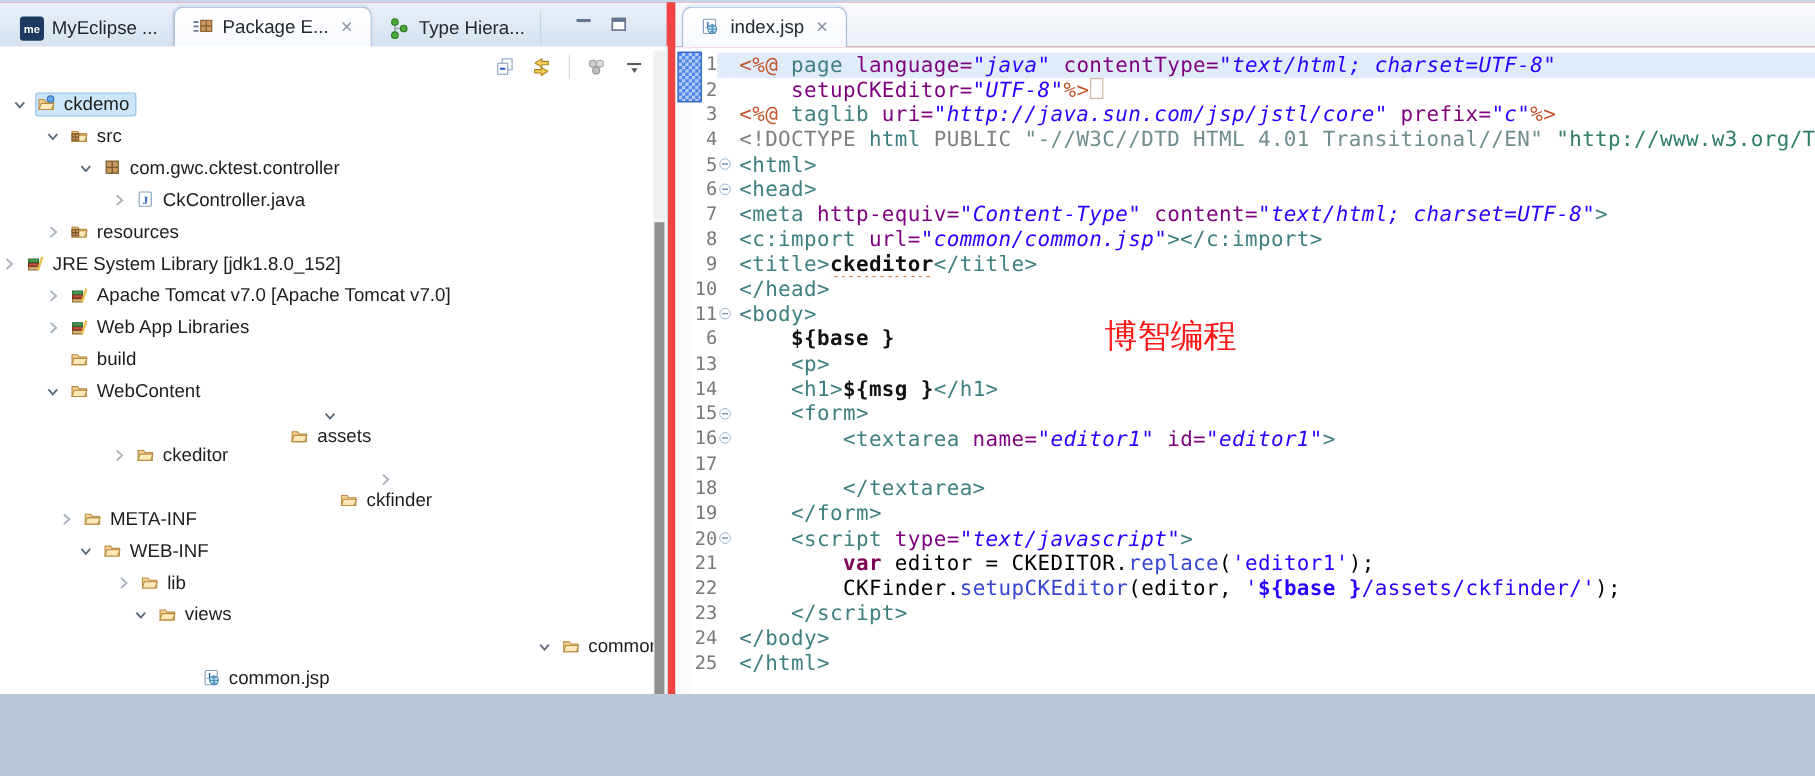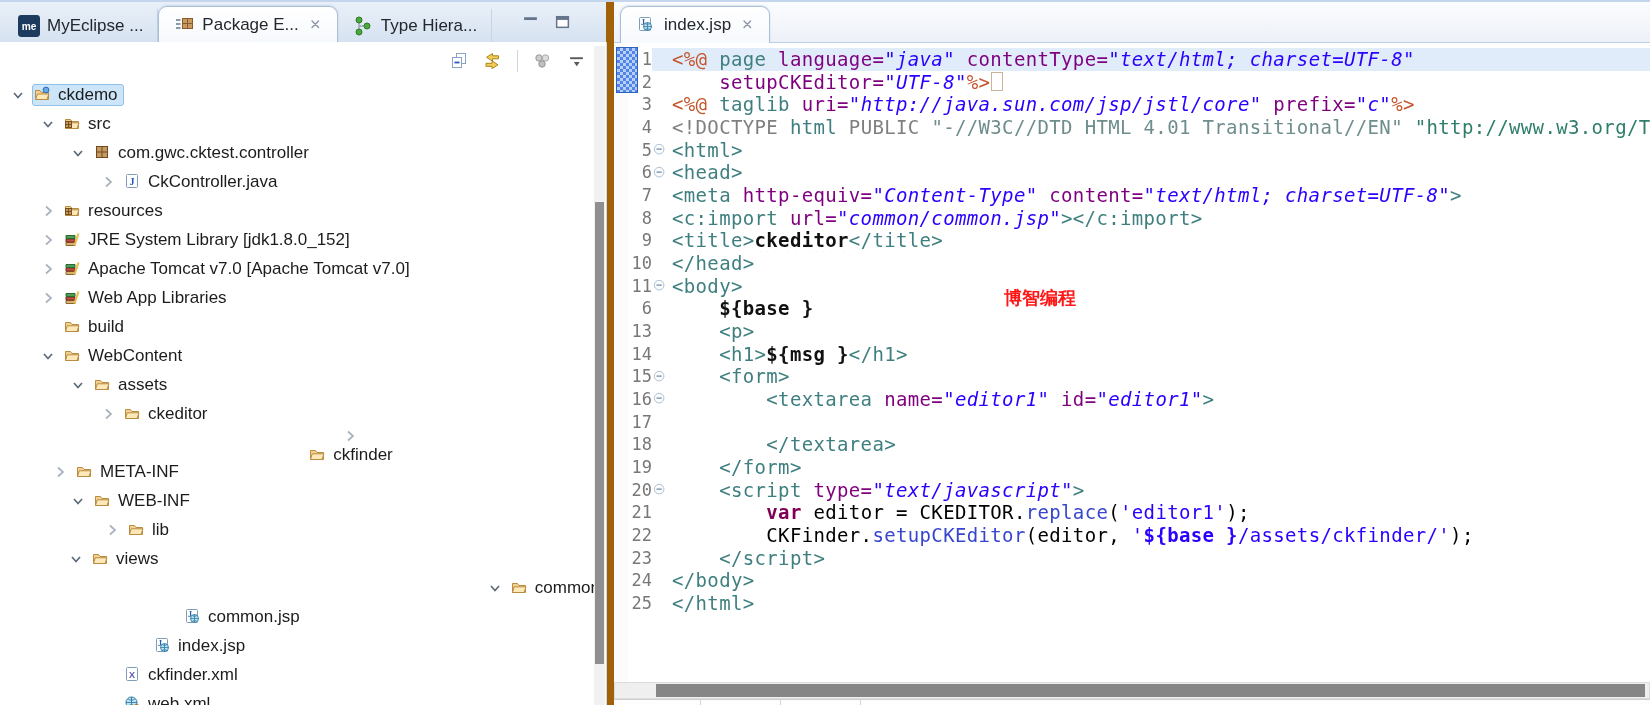--- a/index.html
+++ b/index.html
@@ -1,17 +1,17 @@
 <!DOCTYPE html>
 <html><head>
 <meta charset="utf-8">
 <style>
   html,body{margin:0;padding:0;background:#b9c6d8;}
-  .app{position:relative;width:1650px;height:705px;overflow:hidden;
-       background:#a16207;font-family:"Liberation Sans",sans-serif;
+  .app{position:relative;width:1650px;height:631px;overflow:hidden;
+       background:#ef4444;font-family:"Liberation Sans",sans-serif;
        border-top:2px solid #c3d6ec;box-sizing:border-box;}
   
   .tabbar{position:absolute;top:0;left:0;right:0;height:40px;
           background:linear-gradient(#eaf0f8,#d6e2f1);
           border-bottom:1px solid #bccfe4;display:flex;align-items:flex-end;}
   .etabbar{background:linear-gradient(#fbfcfe,#edf1f8);}
   .tab{display:flex;align-items:center;gap:7px;height:33px;padding:0 14px;
        font-size:17px;color:#23272e;border-right:1px solid #c5d4e6;white-space:nowrap;}
   .tab.active{background:linear-gradient(#ffffff,#f6f9fd);
        border:1px solid #a9bfd8;border-bottom:none;border-radius:9px 9px 0 0;
@@ -56,21 +56,21 @@
   .tk-d{color:#c4562e;} .tk-t{color:#3f7f7f;} .tk-a{color:#7f007f;}
   .tk-v{color:#2a00ff;font-style:italic;} .tk-g{color:#7f7f7f;}
   .tk-pu{color:#6f8d8d;} .tk-sy{color:#2f7d6b;} .tk-p{color:#000;}
   .tk-el{color:#111;font-weight:bold;} .tk-k{color:#7f0055;font-weight:bold;}
   .tk-f{color:#3746ce;} .tk-s{color:#2a00ff;} .tk-sb{color:#2a00ff;font-weight:bold;}
   .tk-bw{color:#111;font-weight:bold;text-decoration:underline;text-decoration-style:wavy;
          text-decoration-color:#d2712e;text-underline-offset:4px;text-decoration-thickness:1px;}
   .cbox{display:inline-block;width:10px;height:17px;border:1px solid #c9b39a;
         vertical-align:-2px;margin-left:1px;}
   .wmark{position:absolute;left:390px;top:246px;color:#ff1616;z-index:5;line-height:1.1;}
-  .wm1{font-size:18px;font-weight:bold;} .wm2{font-size:29px;}
+  .wm1{font-size:30px;} .wm2{font-size:29px;}
   .hscroll{position:absolute;left:0;top:680px;width:1036px;height:17px;background:#efefef;
            border:1px solid #dcdcdc;box-sizing:border-box;}
   .hthumb{position:absolute;left:41px;top:1px;height:13px;width:989px;background:#868686;}
   .bstrip{position:absolute;left:0;top:697px;width:1036px;height:8px;background:#fdfdfd;
           border-top:1px solid #cfcfcf;display:flex;}
   .bstrip i{display:block;width:1px;height:8px;background:#cfd6df;}
   .bstrip i:nth-child(1){margin-left:86px;} .bstrip i:nth-child(2){margin-left:79px;}
   .bstrip i:nth-child(3){margin-left:79px;}
 </style>
 </head>
@@ -260,21 +260,21 @@
                   <g stroke="#7a4f1e">
                     <rect x="1.5" y="6.5" width="6" height="6" fill="#c89a62"></rect>
                     <line x1="4.5" y1="6.5" x2="4.5" y2="12.5"></line>
                     <line x1="1.5" y1="9.5" x2="7.5" y2="9.5"></line>
                   </g>
                 </svg>
               </span>
               <span>resources</span>
             </span>
           </div>
-          <div class="trow" style="padding-left: 40px;">
+          <div class="trow" style="">
             <span class="chev">
               <svg width="16" height="16" viewBox="0 0 16 16" xmlns="http://www.w3.org/2000/svg">
                 <path d="M6 3.5 L11 8 L6 12.5" stroke="#a8b2bf" stroke-width="1.7" fill="none"></path>
               </svg>
             </span>
             <span class="itm">
               <span class="ticn">
                 <svg width="18" height="18" viewBox="0 0 18 18" xmlns="http://www.w3.org/2000/svg">
                   <path d="M2 11.5 h9 v3 H2z" fill="#d8b270" stroke="#8a6a30"></path>
                   <path d="M2 8 h9 v3 H2z" fill="#c05040" stroke="#7a2a20"></path>
@@ -342,117 +342,117 @@
             <span class="itm">
               <span class="ticn">
                 <svg width="18" height="18" viewBox="0 0 18 18" xmlns="http://www.w3.org/2000/svg">
                   <path d="M1.5 4.5 h5 l1.5 2 h6.5 v7 H1.5z" fill="#f5d191" stroke="#b98c42"></path>
                   <path d="M1.5 13.5 L3.2 7.8 h11.8 l-2 5.7z" fill="#fce8b8" stroke="#b98c42"></path>
                 </svg>
               </span>
               <span>WebContent</span>
             </span>
           </div>
+          <div class="trow" style=" flex-direction: column;">
+            <span class="chev">
+              <svg width="16" height="16" viewBox="0 0 16 16" xmlns="http://www.w3.org/2000/svg">
+                <path d="M4 6 L8 10.5 L12 6" stroke="#5d6a7a" stroke-width="1.7" fill="none"></path>
+              </svg>
+            </span>
+            <span class="itm">
+              <span class="ticn">
+                <svg width="18" height="18" viewBox="0 0 18 18" xmlns="http://www.w3.org/2000/svg">
+                  <path d="M1.5 4.5 h5 l1.5 2 h6.5 v7 H1.5z" fill="#f5d191" stroke="#b98c42"></path>
+                  <path d="M1.5 13.5 L3.2 7.8 h11.8 l-2 5.7z" fill="#fce8b8" stroke="#b98c42"></path>
+                </svg>
+              </span>
+              <span>assets</span>
+            </span>
+          </div>
+          <div class="trow" style="padding-left: 100px;">
+            <span class="chev">
+              <svg width="16" height="16" viewBox="0 0 16 16" xmlns="http://www.w3.org/2000/svg">
+                <path d="M6 3.5 L11 8 L6 12.5" stroke="#a8b2bf" stroke-width="1.7" fill="none"></path>
+              </svg>
+            </span>
+            <span class="itm">
+              <span class="ticn">
+                <svg width="18" height="18" viewBox="0 0 18 18" xmlns="http://www.w3.org/2000/svg">
+                  <path d="M1.5 4.5 h5 l1.5 2 h6.5 v7 H1.5z" fill="#f5d191" stroke="#b98c42"></path>
+                  <path d="M1.5 13.5 L3.2 7.8 h11.8 l-2 5.7z" fill="#fce8b8" stroke="#b98c42"></path>
+                </svg>
+              </span>
+              <span>ckeditor</span>
+            </span>
+          </div>
+          <div class="trow" style="padding-left: 100px; flex-direction: column;">
+            <span class="chev">
+              <svg width="16" height="16" viewBox="0 0 16 16" xmlns="http://www.w3.org/2000/svg">
+                <path d="M6 3.5 L11 8 L6 12.5" stroke="#a8b2bf" stroke-width="1.7" fill="none"></path>
+              </svg>
+            </span>
+            <span class="itm">
+              <span class="ticn">
+                <svg width="18" height="18" viewBox="0 0 18 18" xmlns="http://www.w3.org/2000/svg">
+                  <path d="M1.5 4.5 h5 l1.5 2 h6.5 v7 H1.5z" fill="#f5d191" stroke="#b98c42"></path>
+                  <path d="M1.5 13.5 L3.2 7.8 h11.8 l-2 5.7z" fill="#fce8b8" stroke="#b98c42"></path>
+                </svg>
+              </span>
+              <span>ckfinder</span>
+            </span>
+          </div>
+          <div class="trow" style="padding-left: 52px;">
+            <span class="chev">
+              <svg width="16" height="16" viewBox="0 0 16 16" xmlns="http://www.w3.org/2000/svg">
+                <path d="M6 3.5 L11 8 L6 12.5" stroke="#a8b2bf" stroke-width="1.7" fill="none"></path>
+              </svg>
+            </span>
+            <span class="itm">
+              <span class="ticn">
+                <svg width="18" height="18" viewBox="0 0 18 18" xmlns="http://www.w3.org/2000/svg">
+                  <path d="M1.5 4.5 h5 l1.5 2 h6.5 v7 H1.5z" fill="#f5d191" stroke="#b98c42"></path>
+                  <path d="M1.5 13.5 L3.2 7.8 h11.8 l-2 5.7z" fill="#fce8b8" stroke="#b98c42"></path>
+                </svg>
+              </span>
+              <span>META-INF</span>
+            </span>
+          </div>
           <div class="trow" style="padding-left: 70px;">
             <span class="chev">
               <svg width="16" height="16" viewBox="0 0 16 16" xmlns="http://www.w3.org/2000/svg">
                 <path d="M4 6 L8 10.5 L12 6" stroke="#5d6a7a" stroke-width="1.7" fill="none"></path>
               </svg>
             </span>
             <span class="itm">
               <span class="ticn">
                 <svg width="18" height="18" viewBox="0 0 18 18" xmlns="http://www.w3.org/2000/svg">
                   <path d="M1.5 4.5 h5 l1.5 2 h6.5 v7 H1.5z" fill="#f5d191" stroke="#b98c42"></path>
                   <path d="M1.5 13.5 L3.2 7.8 h11.8 l-2 5.7z" fill="#fce8b8" stroke="#b98c42"></path>
                 </svg>
               </span>
-              <span>assets</span>
-            </span>
-          </div>
-          <div class="trow" style="padding-left: 100px;">
-            <span class="chev">
-              <svg width="16" height="16" viewBox="0 0 16 16" xmlns="http://www.w3.org/2000/svg">
-                <path d="M6 3.5 L11 8 L6 12.5" stroke="#a8b2bf" stroke-width="1.7" fill="none"></path>
-              </svg>
-            </span>
-            <span class="itm">
-              <span class="ticn">
-                <svg width="18" height="18" viewBox="0 0 18 18" xmlns="http://www.w3.org/2000/svg">
-                  <path d="M1.5 4.5 h5 l1.5 2 h6.5 v7 H1.5z" fill="#f5d191" stroke="#b98c42"></path>
-                  <path d="M1.5 13.5 L3.2 7.8 h11.8 l-2 5.7z" fill="#fce8b8" stroke="#b98c42"></path>
-                </svg>
-              </span>
-              <span>ckeditor</span>
-            </span>
-          </div>
-          <div class="trow" style="padding-left: 100px; flex-direction: column;">
-            <span class="chev">
-              <svg width="16" height="16" viewBox="0 0 16 16" xmlns="http://www.w3.org/2000/svg">
-                <path d="M6 3.5 L11 8 L6 12.5" stroke="#a8b2bf" stroke-width="1.7" fill="none"></path>
-              </svg>
-            </span>
-            <span class="itm">
-              <span class="ticn">
-                <svg width="18" height="18" viewBox="0 0 18 18" xmlns="http://www.w3.org/2000/svg">
-                  <path d="M1.5 4.5 h5 l1.5 2 h6.5 v7 H1.5z" fill="#f5d191" stroke="#b98c42"></path>
-                  <path d="M1.5 13.5 L3.2 7.8 h11.8 l-2 5.7z" fill="#fce8b8" stroke="#b98c42"></path>
-                </svg>
-              </span>
-              <span>ckfinder</span>
-            </span>
-          </div>
-          <div class="trow" style="padding-left: 52px;">
-            <span class="chev">
-              <svg width="16" height="16" viewBox="0 0 16 16" xmlns="http://www.w3.org/2000/svg">
-                <path d="M6 3.5 L11 8 L6 12.5" stroke="#a8b2bf" stroke-width="1.7" fill="none"></path>
-              </svg>
-            </span>
-            <span class="itm">
-              <span class="ticn">
-                <svg width="18" height="18" viewBox="0 0 18 18" xmlns="http://www.w3.org/2000/svg">
-                  <path d="M1.5 4.5 h5 l1.5 2 h6.5 v7 H1.5z" fill="#f5d191" stroke="#b98c42"></path>
-                  <path d="M1.5 13.5 L3.2 7.8 h11.8 l-2 5.7z" fill="#fce8b8" stroke="#b98c42"></path>
-                </svg>
-              </span>
-              <span>META-INF</span>
-            </span>
-          </div>
-          <div class="trow" style="padding-left: 70px;">
-            <span class="chev">
-              <svg width="16" height="16" viewBox="0 0 16 16" xmlns="http://www.w3.org/2000/svg">
-                <path d="M4 6 L8 10.5 L12 6" stroke="#5d6a7a" stroke-width="1.7" fill="none"></path>
-              </svg>
-            </span>
-            <span class="itm">
-              <span class="ticn">
-                <svg width="18" height="18" viewBox="0 0 18 18" xmlns="http://www.w3.org/2000/svg">
-                  <path d="M1.5 4.5 h5 l1.5 2 h6.5 v7 H1.5z" fill="#f5d191" stroke="#b98c42"></path>
-                  <path d="M1.5 13.5 L3.2 7.8 h11.8 l-2 5.7z" fill="#fce8b8" stroke="#b98c42"></path>
-                </svg>
-              </span>
               <span>WEB-INF</span>
             </span>
           </div>
           <div class="trow" style="padding-left: 104px;">
             <span class="chev">
               <svg width="16" height="16" viewBox="0 0 16 16" xmlns="http://www.w3.org/2000/svg">
                 <path d="M6 3.5 L11 8 L6 12.5" stroke="#a8b2bf" stroke-width="1.7" fill="none"></path>
               </svg>
             </span>
             <span class="itm">
               <span class="ticn">
                 <svg width="18" height="18" viewBox="0 0 18 18" xmlns="http://www.w3.org/2000/svg">
                   <path d="M1.5 4.5 h5 l1.5 2 h6.5 v7 H1.5z" fill="#f5d191" stroke="#b98c42"></path>
                   <path d="M1.5 13.5 L3.2 7.8 h11.8 l-2 5.7z" fill="#fce8b8" stroke="#b98c42"></path>
                 </svg>
               </span>
               <span>lib</span>
             </span>
           </div>
-          <div class="trow" style="padding-left: 68px;">
+          <div class="trow" style="padding-left: 120px;">
             <span class="chev">
               <svg width="16" height="16" viewBox="0 0 16 16" xmlns="http://www.w3.org/2000/svg">
                 <path d="M4 6 L8 10.5 L12 6" stroke="#5d6a7a" stroke-width="1.7" fill="none"></path>
               </svg>
             </span>
             <span class="itm">
               <span class="ticn">
                 <svg width="18" height="18" viewBox="0 0 18 18" xmlns="http://www.w3.org/2000/svg">
                   <path d="M1.5 4.5 h5 l1.5 2 h6.5 v7 H1.5z" fill="#f5d191" stroke="#b98c42"></path>
                   <path d="M1.5 13.5 L3.2 7.8 h11.8 l-2 5.7z" fill="#fce8b8" stroke="#b98c42"></path>

